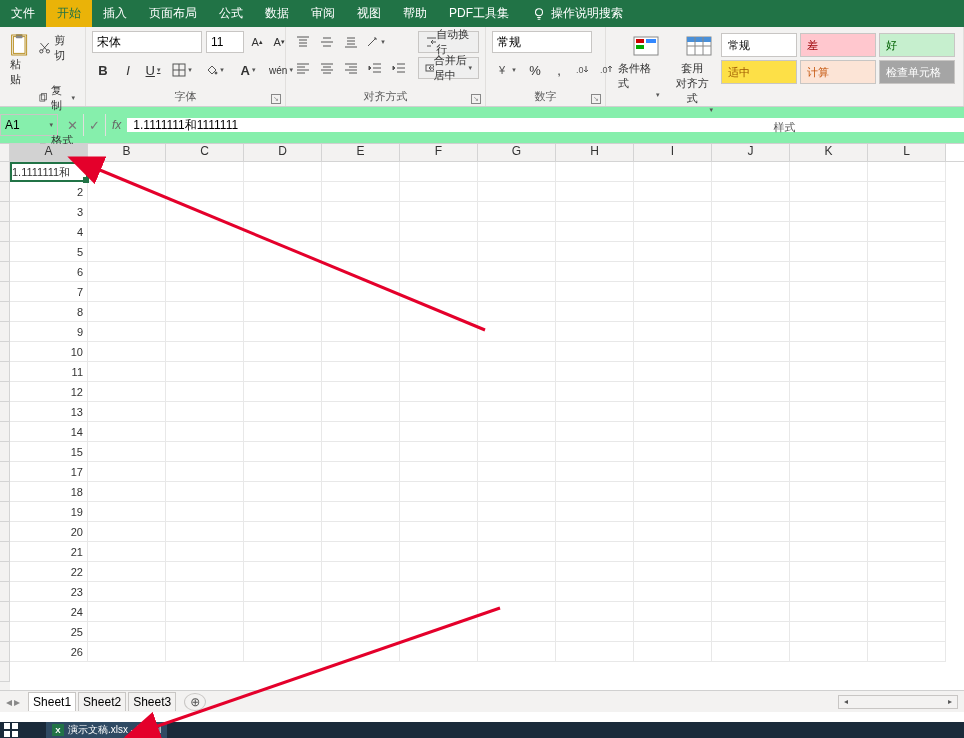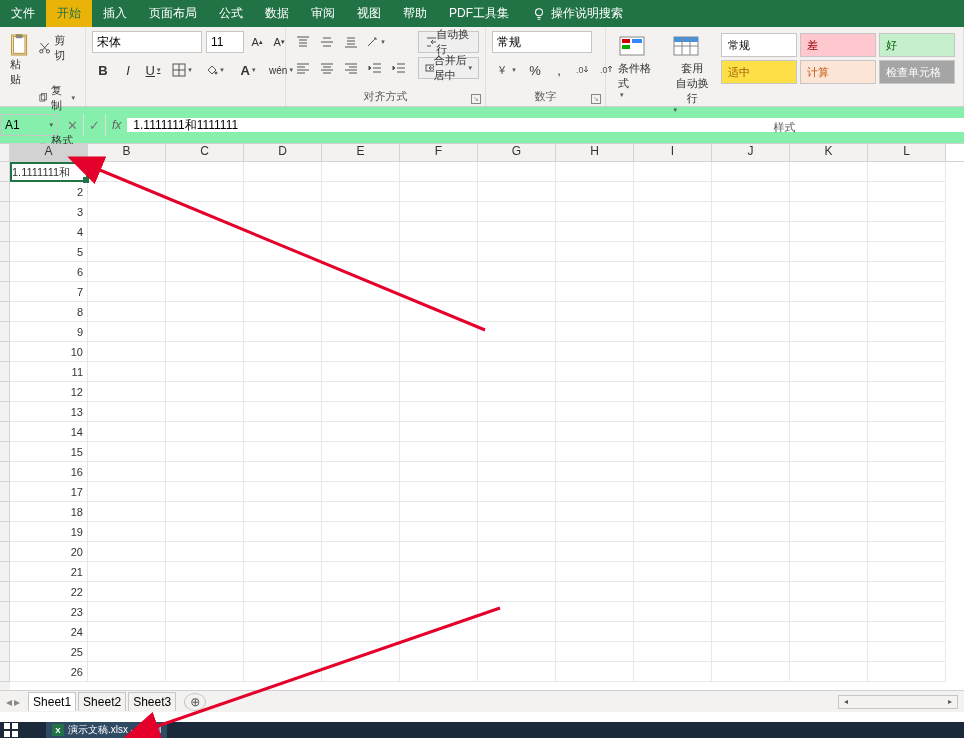--- a/index.html
+++ b/index.html
@@ -41,21 +41,21 @@
 
 .align-col { display: flex; flex-direction: column; gap: 4px; }
 .align-row { display: flex; gap: 2px; }
 .abtn { width: 22px; height: 22px; display: flex; align-items: center; justify-content: center; }
 .wrap-btns { display: flex; flex-direction: column; gap: 4px; font-size: 11px; color: #333; }
 .wrap-btn { display: flex; align-items: center; height: 22px; padding: 0 6px; border: 1px solid #c8c6c4; background: #efefef; }
 .wrap-btn .dd-arrow { margin-left: auto; }
 .num-row { display: flex; gap: 2px; }
 
 
-.style-big { display: flex; flex-direction: column; align-items: flex-start; font-size: 11px; color: #333; padding: 2px 6px; }
+.style-big { display: flex; flex-direction: column; align-items: flex-end; font-size: 11px; color: #333; padding: 2px 6px; }
 .style-big svg { width: 28px; height: 28px; }
 .style-gallery { display: grid; grid-template-columns: repeat(3, 76px); grid-template-rows: repeat(2, 24px); gap: 3px 3px; padding: 2px; }
 .style-cell { border: 1px solid #c8c6c4; font-size: 11px; display: flex; align-items: center; padding: 0 6px; }
 
 
 .formula-bar { height: 37px; border-bottom: 1px solid #d0d0d0; display: flex; align-items: center; background: #86efac; }
 .name-box { width: 58px; height: 22px; border: 1px solid #c8c6c4; margin: 0 4px 0 0; font-size: 12px; padding: 0 4px; display: flex; align-items: center; justify-content: space-between; }
 .fb-btn { width: 22px; height: 22px; display: flex; align-items: center; justify-content: center; border-right: 1px solid #e1dfdd; color: #777; font-size: 13px; }
 .fx-label { font-style: italic; font-size: 12px; color: #666; padding: 0 6px; }
 .formula-input { flex: 1; border: none; font-size: 12px; padding: 0 6px; outline: none; }
@@ -191,20 +191,21 @@
         <div class="fbtn with-dd">
             <span style="font-weight:bold;">A</span>
             <span class="dd-arrow">▾</span>
           </div>
         <div class="fbtn with-dd">
             <span style="font-size:10px;">wén</span>
             <span class="dd-arrow">▾</span>
           </div>
       </div>
     </div>
+    <div class="group-label"><span>字体</span><span class="launcher">↘</span></div>
   </div>
 
   <div class="group" style="width:200px;">
     <div class="group-body">
       <div class="align-col">
         <div class="align-row">
           <div class="abtn">
               <svg width="14" height="14">
                 <path d="M1 2h12M3 5h8M3 8h8M3 11h8" stroke="#555"></path>
               </svg>
@@ -315,21 +316,21 @@
         <span>条件格式</span>
         <span class="dd-arrow">▾</span>
       </div>
       <div class="style-big">
         <svg viewBox="0 0 28 28">
             <rect x="2" y="4" width="24" height="18" fill="#fff" stroke="#888"></rect>
             <rect x="2" y="4" width="24" height="5" fill="#4a90d9"></rect>
             <path d="M10 4v18M18 4v18M2 13h24" stroke="#888"></path>
           </svg>
         <span style="white-space:pre-line;text-align:center;">套用
-自动换行</span>
+对齐方式</span>
         <span class="dd-arrow">▾</span>
       </div>
       <div class="style-gallery">
         <div class="style-cell" style="background:#fff;">常规</div>
         <div class="style-cell" style="background:#ffc7ce;color:#9c0006;">差</div>
         <div class="style-cell" style="background:#c6efce;color:#006100;">好</div>
         <div class="style-cell" style="background:#fde047;color:#9c5700;text-align:right;">适中</div>
         <div class="style-cell" style="background:#fce4d6;color:#c65911;">计算</div>
         <div class="style-cell" style="background:#a5a5a5;color:#fff;">检查单元格</div>
       </div>
@@ -599,34 +600,20 @@
           <div class="cell"></div>
           <div class="cell"></div>
           <div class="cell"></div>
           <div class="cell"></div>
           <div class="cell"></div>
           <div class="cell"></div>
           <div class="cell"></div>
           <div class="cell"></div>
         </div>
         <div class="cell-row">
-          <div class="cell">16</div>
-          <div class="cell"></div>
-          <div class="cell"></div>
-          <div class="cell"></div>
-          <div class="cell"></div>
-          <div class="cell"></div>
-          <div class="cell"></div>
-          <div class="cell"></div>
-          <div class="cell"></div>
-          <div class="cell"></div>
-          <div class="cell"></div>
-          <div class="cell"></div>
-        </div>
-        <div class="cell-row">
           <div class="cell">17</div>
           <div class="cell"></div>
           <div class="cell"></div>
           <div class="cell"></div>
           <div class="cell"></div>
           <div class="cell"></div>
           <div class="cell"></div>
           <div class="cell"></div>
           <div class="cell"></div>
           <div class="cell"></div>

